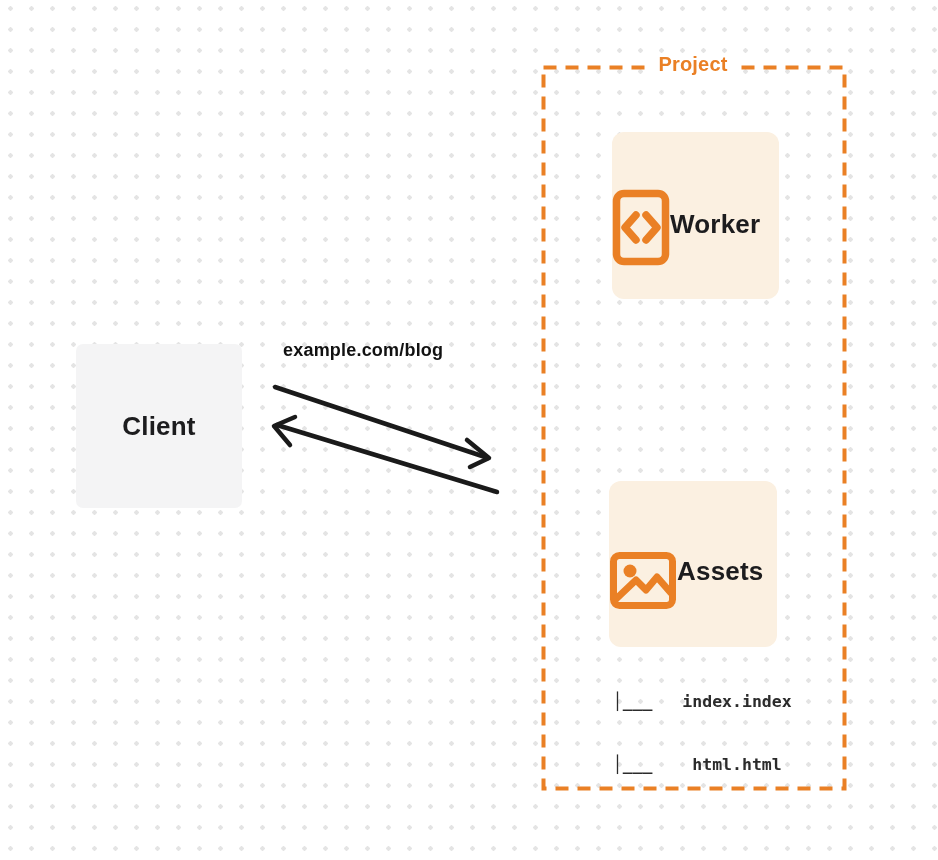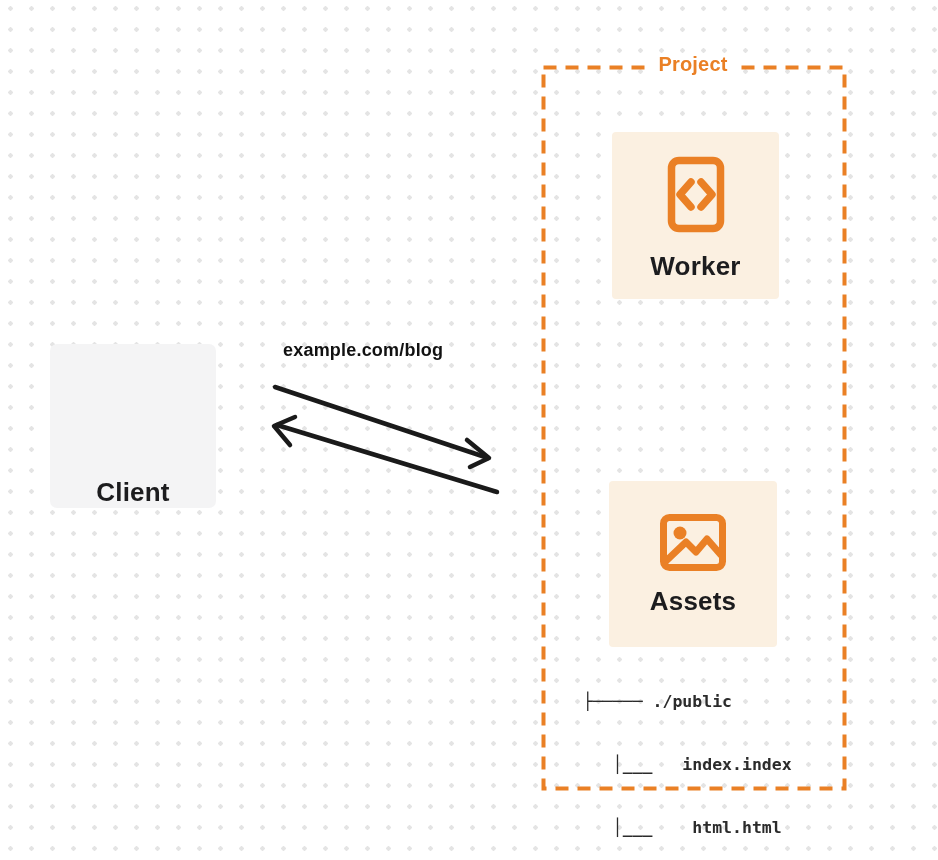--- a/index.html
+++ b/index.html
@@ -22,23 +22,23 @@
     background-position:0px -2px;
     font-family:"Liberation Sans", sans-serif;
     overflow:hidden;
   }
 
   
   .arrows-svg{position:absolute;left:0;top:0;width:938px;height:860px;pointer-events:none;}
 
   
   .client-box{
-    position:absolute;left:50px;top:344px;width:166px;height:164px;
+    position:absolute;left:76px;top:344px;width:166px;height:164px;
     background:var(--client-bg);border-radius:7px;
-    display:flex;align-items:flex-end;justify-content:center;
+    display:flex;align-items:center;justify-content:center;
   }
   .client-box .label{font-size:26px;font-weight:700;color:var(--ink);letter-spacing:.2px;}
 
   
   .request-label{
     position:absolute;left:283px;top:340px;
     font-size:18px;font-weight:700;color:#111;letter-spacing:.2px;text-align:center;
   }
 
   
@@ -46,22 +46,22 @@
 
   .project-label{
     position:absolute;left:693px;top:53px;transform:translateX(-50%);
     background:#fff;padding:0 7px;
     font-size:20px;font-weight:700;color:var(--accent);letter-spacing:.2px;
     z-index:2;
   }
 
   
   .card{
-    position:absolute;background:var(--panel-bg);border-radius:4px;
-    display:flex;flex-direction:column;align-items:center;
+    position:absolute;background:var(--panel-bg);border-radius:12px;
+    display:flex;align-items:center;
   }
   .card.worker{left:612px;top:132px;width:167px;height:167px;}
   .card.assets{left:609px;top:481px;width:168px;height:166px;}
   .card .icon{margin-top:24px;color:var(--accent);}
   .card.assets .icon{margin-top:32px;}
   .card .card-label{margin-top:18px;font-size:26px;font-weight:700;color:var(--ink);letter-spacing:.2px;}
   .card.assets .card-label{margin-top:14px;}
 
   
   .tree{
@@ -111,19 +111,18 @@
   <div class="card assets">
     <svg class="icon" width="68" height="59" viewBox="0 0 68 59" fill="none">
       <rect x="4.5" y="4.5" width="59" height="50" rx="6" stroke="currentColor" stroke-width="7"></rect>
       <circle cx="21" cy="20" r="6.5" fill="currentColor"></circle>
       <path d="M7 48 L27 29 L37 39 L48 26 L62 42" stroke="currentColor" stroke-width="7" stroke-linejoin="round" stroke-linecap="round"></path>
     </svg>
     <div class="card-label">Assets</div>
   </div>
 
   <div class="tree">
-    <div>├───── ./public</div>
     <div>   │___   index.index</div>
     <div>   │___    html.html</div>
     
   </div>
 
 </div>
 
 </body></html>

